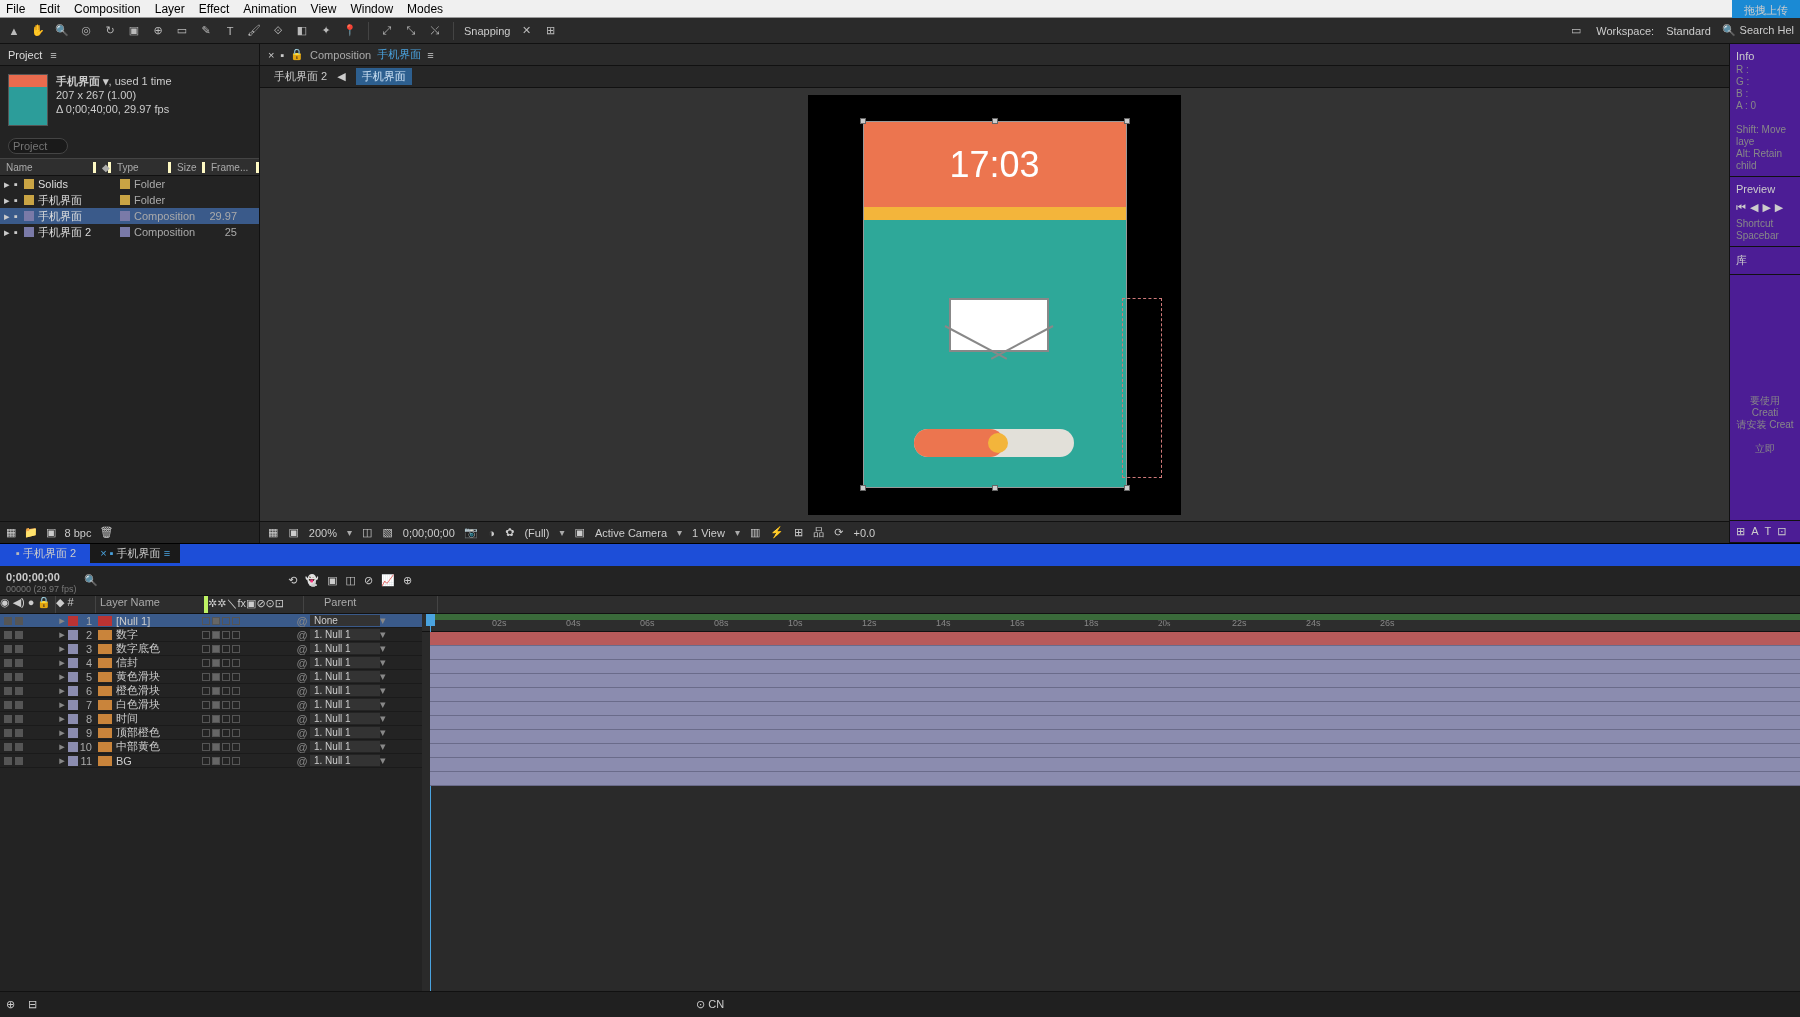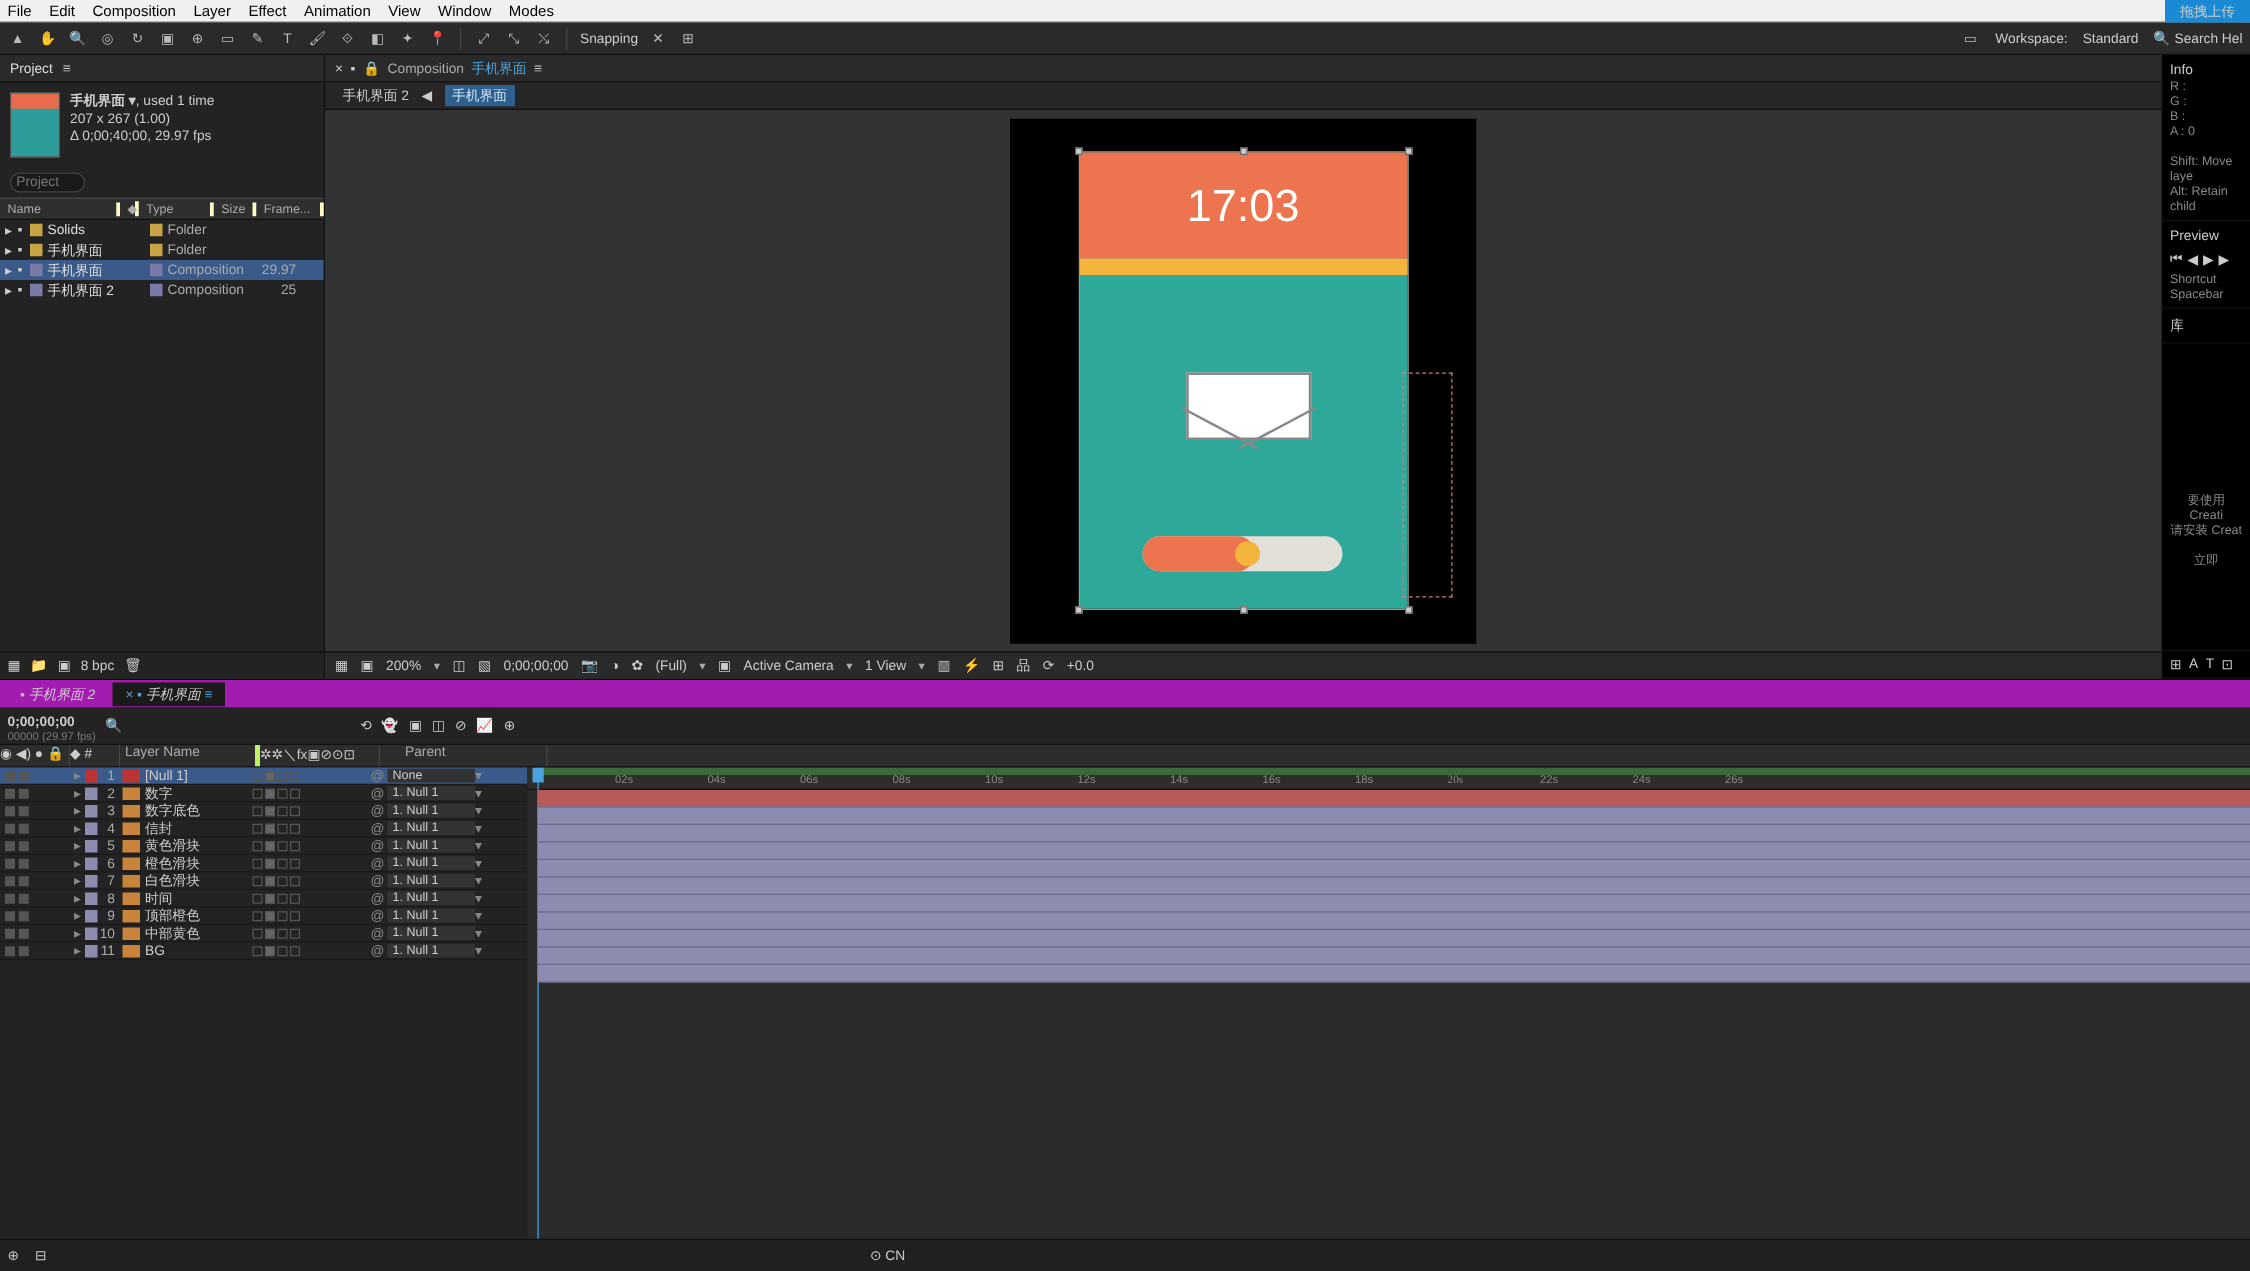--- a/index.html
+++ b/index.html
@@ -47,26 +47,26 @@
 .comp-render .envelope { position:absolute; top:176px; left:85px; width:100px; height:54px; background:#fff; border:2px solid #888; }
 .comp-render .envelope::before, .comp-render .envelope::after { content:""; position:absolute; background:#888; height:2px; width:70px; top:25px; }
 .comp-render .envelope::before { left:-6px; transform:rotate(28deg); transform-origin:left; }
 .comp-render .envelope::after { right:-6px; transform:rotate(-28deg); transform-origin:right; }
 .comp-render .slider { position:absolute; top:307px; left:50px; width:160px; height:28px; background:#e2e0d9; border-radius:14px; }
 .comp-render .slider::before { content:""; position:absolute; left:0; top:0; width:90px; height:28px; background:#ec754f; border-radius:14px; }
 .comp-render .slider::after { content:""; position:absolute; left:74px; top:4px; width:20px; height:20px; background:#f3b53b; border-radius:50%; }
 .handle { position:absolute; width:6px; height:6px; background:#ccc; border:1px solid #666; }
 .sel-outline { position:absolute; border:1px dashed #d07a7a; }
 .viewer-footer { height:22px; background:#2a2a2a; display:flex; align-items:center; padding:0 8px; gap:10px; border-top:1px solid #111; color:#aaa; font-size:10px; }
-.right-panels { width:70px; background:#000000; display:flex; flex-direction:column; }
+.right-panels { width:70px; background:#4c1d95; display:flex; flex-direction:column; }
 .rp-section { border-bottom:1px solid #111; padding:4px 6px; }
 .rp-title { color:#ccc; padding:2px 0; }
 .rp-line { color:#888; font-size:10px; line-height:12px; }
 .timeline-area { background:#1f1f1f; height:474px; border-top:1px solid #000; display:flex; flex-direction:column; }
-.tl-tabs { height:22px; background:#a21caf; display:flex; align-items:center; padding:0 6px; gap:4px;font-style:italic; }
+.tl-tabs { height:22px; background:#1d4ed8; display:flex; align-items:flex-start; padding:0 6px; gap:4px; }
 .tl-tab { padding:2px 10px; color:#bbb; }
 .tl-tab.active { background:#1a1a1a; color:#4aa3df; }
 .tl-header { height:30px; display:flex; align-items:center; background:#232323; border-bottom:1px solid #111; padding-left:6px; }
 .timecode { color:#4aa3df; font-size:14px; font-weight:bold; }
 .timecode .sub { color:#777; font-size:9px; display:block; font-weight:normal; }
 .tl-icons { margin-left:190px; display:flex; gap:8px; color:#888; }
 .tl-cols { display:flex; height:18px; background:#2d2d2d; border-bottom:1px solid #111; }
 .col-toggles { width:56px; border-right:1px solid #444; }
 .col-idx { width:40px; border-right:1px solid #444; }
 .col-name { width:112px; border-right:4px solid #bef264; padding-left:4px; color:#aaa; }
@@ -92,21 +92,21 @@
 .ruler { height:18px; background:#2d2d2d; border-bottom:1px solid #111; display:flex; position:relative; }
 .ruler .tick { position:absolute; top:4px; font-size:9px; color:#888;text-align:right; }
 .playhead { position:absolute; top:0; bottom:0; width:1px; background:#4aa3df; left:8px; }
 .playhead::before { content:""; position:absolute; top:0; left:-4px; width:9px; height:12px; background:#4aa3df; }
 .workarea { position:absolute; top:0; height:6px; left:8px; right:0; background:#3a6a3a; }
 .bar { height:14px; background:#8b8caf; border-bottom:1px solid #6a6b8a; margin-left:8px; }
 .bar.top { background:#b85a5a; }
 .hint { position:absolute; top:18px; left:8px; right:0; height:14px; background:#a34; color:#fcc; font-size:10px; padding-left:4px; line-height:14px; }
 .tl-footer { height:18px; background:#2a2a2a; border-top:1px solid #111; display:flex; align-items:center; color:#888; padding-left:200px; }
 .status { position:absolute; bottom:0; left:0; right:0; height:26px; background:#202020; border-top:1px solid #111; }
-.cloud-badge { position:absolute; top:0; right:0; width:68px; height:18px; background:#1b8ad4; color:#fff; font-size:10px; display:flex; align-items:center; justify-content:center; }
+.cloud-badge { position:absolute; top:0; right:0; width:68px; height:18px; background:#1b8ad4; color:#fff; font-size:10px; display:flex; align-items:flex-end; justify-content:center; }
 </style>
 </head>
 <body>
 
 <div class="menubar">
   <span>File</span>
   <span>Edit</span>
   <span>Composition</span>
   <span>Layer</span>
   <span>Effect</span>

